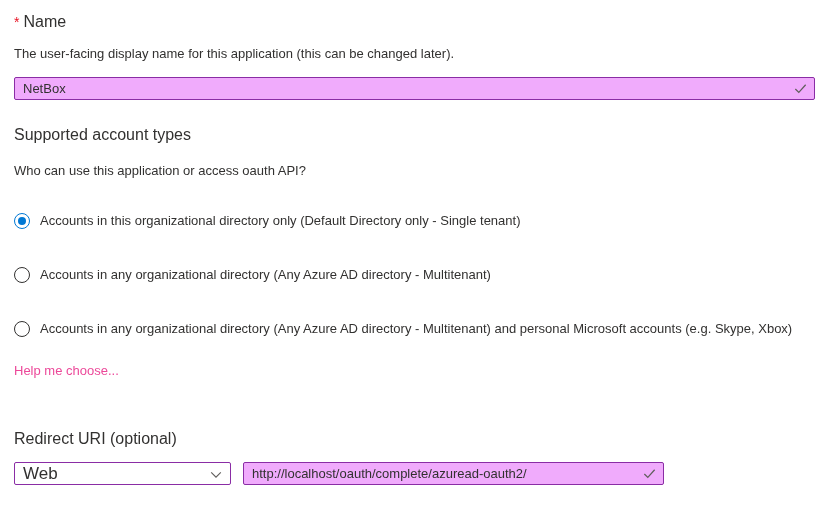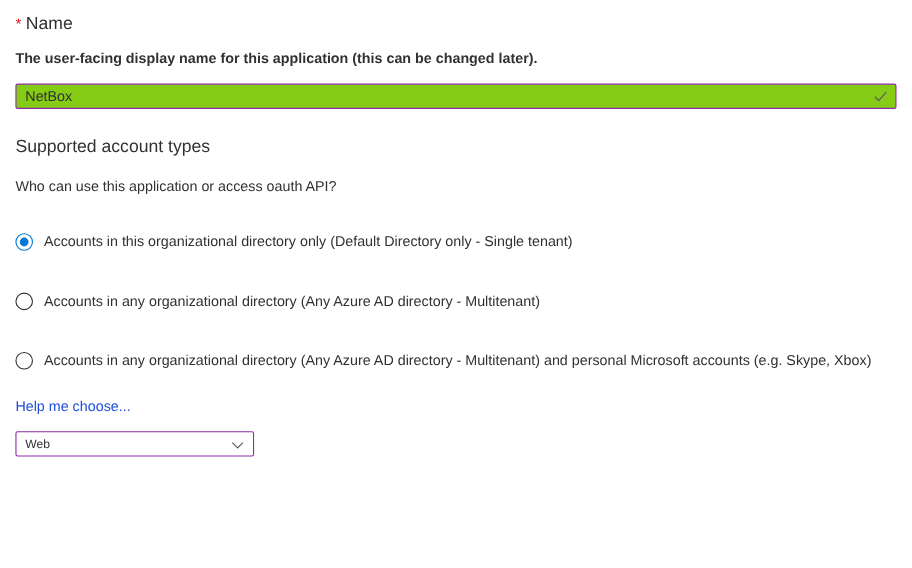--- a/index.html
+++ b/index.html
@@ -17,40 +17,39 @@
     line-height: 21px;
     color: #323130;
   }
   .required-star { color: #e81123; margin-right: 4px; font-size: 14px; }
 
   .desc {
     margin-top: 12px;
     font-size: 13px;
     line-height: 18px;
     color: #323130;
-    font-weight: bold;
   }
 
   .input-wrap {
     position: relative;
     margin-top: 14px;
     width: 801px;
     height: 23px;
   }
   .text-input {
     width: 100%;
     height: 23px;
     border: 1px solid #8a2da5;
     border-radius: 2px;
     font-family: "Liberation Sans", "DejaVu Sans", sans-serif;
     font-size: 13px;
     color: #323130;
     padding: 0 26px 0 8px;
     outline: none;
-    background: #84cc16;
+    background: #f0abfc;
   }
   .validation-icon {
     position: absolute;
     right: 7px;
     top: 4px;
     width: 15px;
     height: 15px;
     pointer-events: none;
   }
 
@@ -84,21 +83,21 @@
     font-size: 13px;
     line-height: 18px;
     color: #323130;
   }
 
   .help-link {
     display: inline-block;
     margin-top: 20px;
     font-size: 13px;
     line-height: 18px;
-    color: #1d4ed8;
+    color: #ec4899;
     text-decoration: none;
     cursor: pointer;
   }
 
   .section-3-title { margin-top: 48px; }
   .desc-wrap { margin-top: 11px; max-width: 801px; font-size: 13px; line-height: 19px; }
 
   .uri-row {
     margin-top: 13px;
     display: flex;
@@ -107,21 +106,21 @@
   .platform-select {
     position: relative;
     width: 217px;
     height: 23px;
     border: 1px solid #8a2da5;
     border-radius: 2px;
     background: #fff;
     display: flex;
     align-items: center;
     padding: 0 26px 0 8px;
-    font-size: 11px;
+    font-size: 17px;
     color: #323130;
     cursor: pointer;
   }
   .chevron-icon {
     position: absolute;
     right: 7px;
     top: 5px;
     width: 14px;
     height: 14px;
     pointer-events: none;
@@ -167,23 +166,30 @@
     </div>
     <div class="radio-row">
       <span class="radio"></span>
       <span class="radio-label">Accounts in any organizational directory (Any Azure AD directory - Multitenant) and personal Microsoft accounts (e.g. Skype, Xbox)</span>
     </div>
   </div>
 
   <a class="help-link">Help me choose...</a>
 
   
+  <div class="section-title section-3-title">Redirect URI (optional)</div>
 
   <div class="uri-row">
     <div class="platform-select">
       <span>Web</span>
       <svg class="chevron-icon" viewBox="0 0 16 16">
         <path d="M2.5 5 L8 10.5 L13.5 5" stroke="#605e5c" stroke-width="1.3" fill="none"></path>
       </svg>
     </div>
+    <div class="uri-input-wrap">
+      <input class="text-input" type="text" value="http://localhost/oauth/complete/azuread-oauth2/" style="">
+      <svg class="validation-icon" viewBox="0 0 16 16">
+        <path d="M2.5 8.5 L6.2 12.2 L13.5 4" stroke="#605e5c" stroke-width="1.3" fill="none"></path>
+      </svg>
+    </div>
   </div>
 
 </div>
 
 </body></html>

